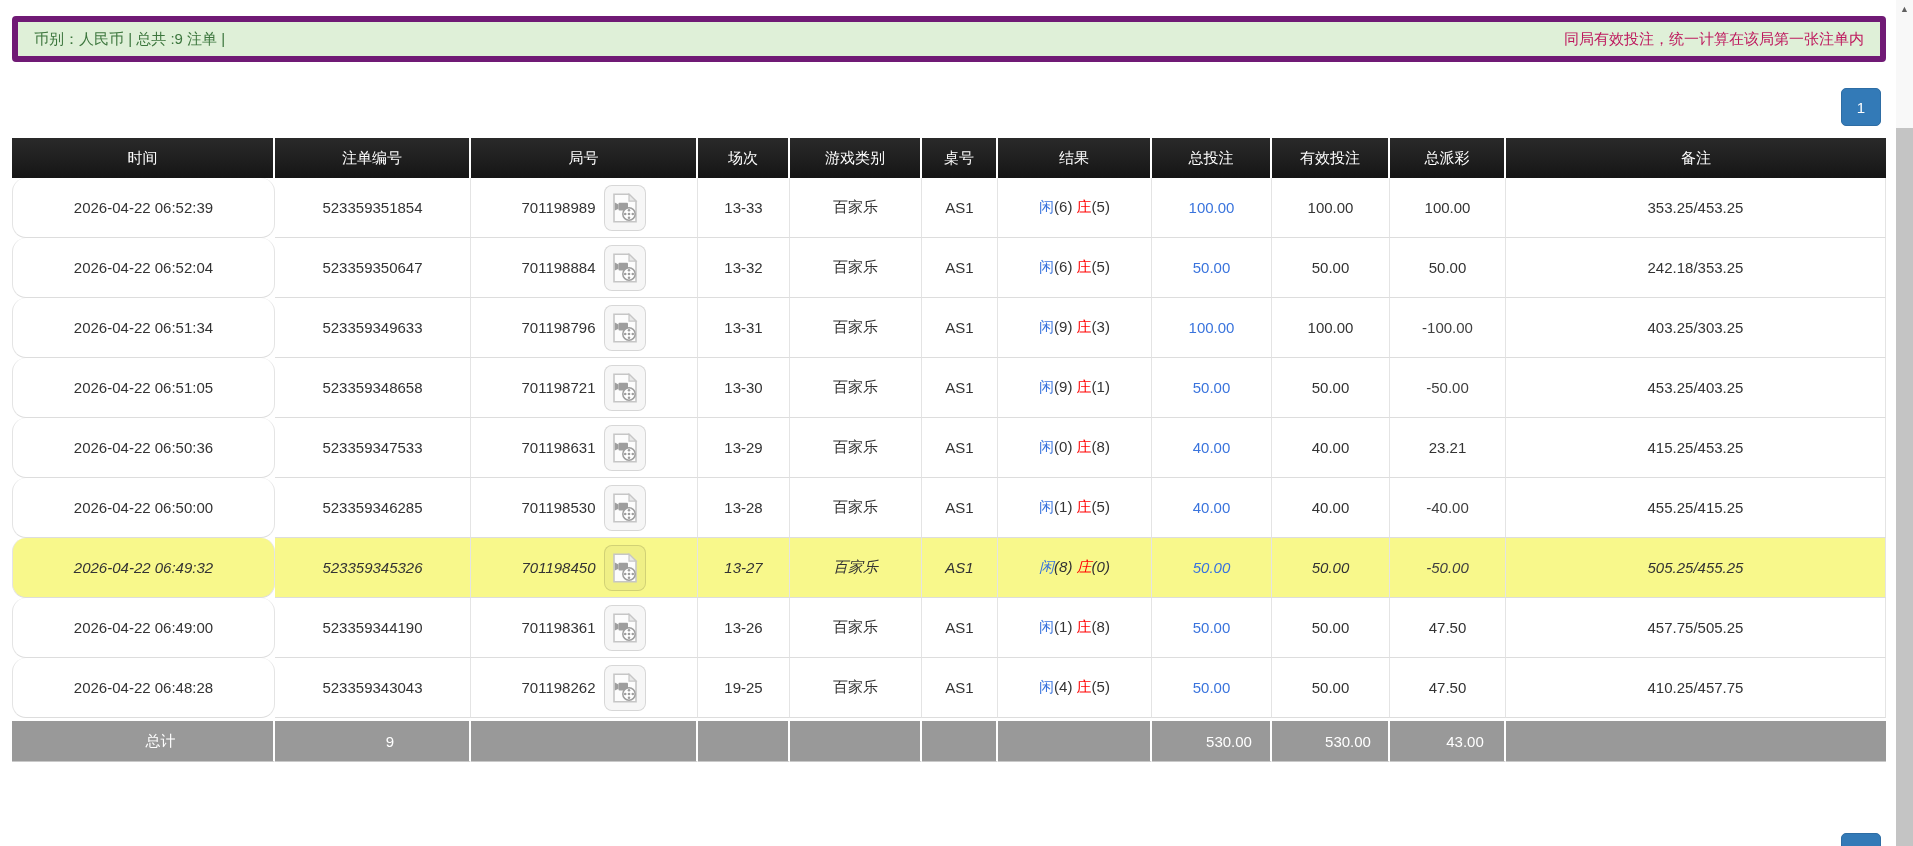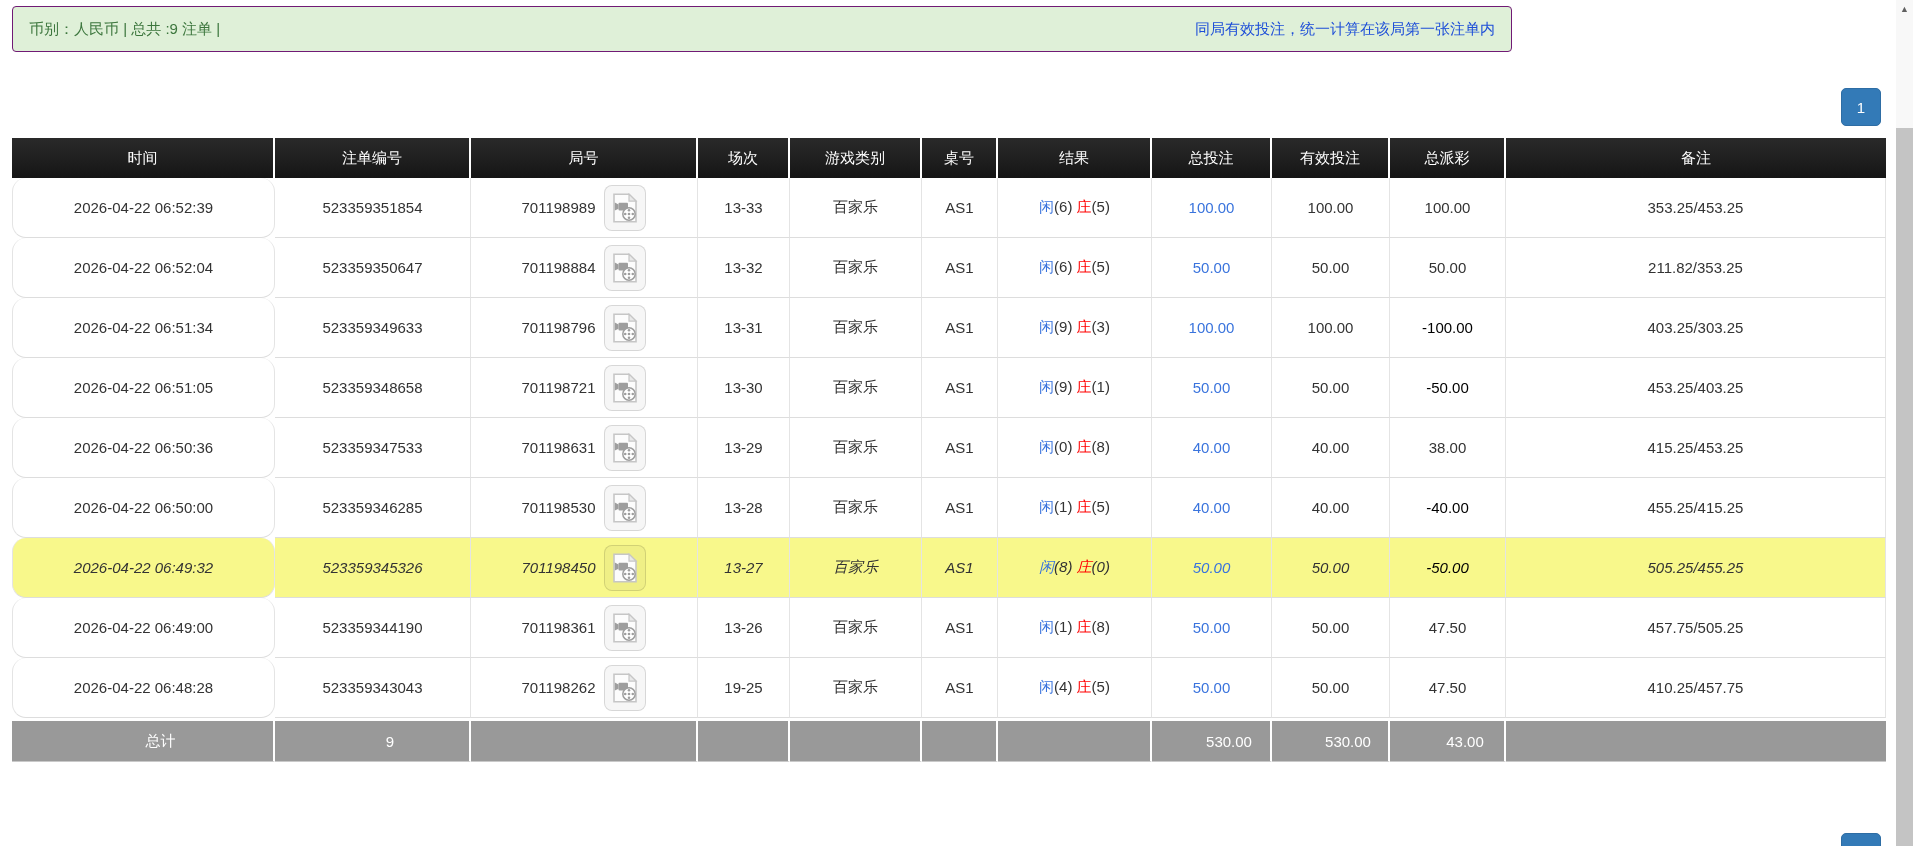--- a/index.html
+++ b/index.html
@@ -1,26 +1,26 @@
 <!DOCTYPE html>
 <html><head>
 <meta charset="utf-8">
 <style>
   * { box-sizing: border-box; margin: 0; padding: 0; }
   html, body { width: 1913px; height: 846px; overflow: hidden; background: #fff;
     font-family: "Liberation Sans", "DejaVu Sans", sans-serif; }
   .page { position: relative; width: 1913px; height: 846px; }
 
   
-  .alert-bar { position: absolute; left: 12px; top: 6px; width: 1500px; height: 46px;
-    background: #dff0d8; border: 1px solid #701a75; border-radius: 4px;
+  .alert-bar { position: absolute; left: 12px; top: 16px; width: 1874px; height: 46px;
+    background: #dff0d8; border: 6px solid #701a75; border-radius: 4px;
     display: flex; align-items: center; justify-content: space-between;
     padding: 0 16px; font-size: 15px; }
   .alert-left { color: #3c763d; }
-  .alert-right { color: #1d4ed8; }
+  .alert-right { color: #be185d; }
 
   
   .page-btn { position: absolute; left: 1841px; width: 40px; height: 38px;
     background: #337ab7; border: 1px solid #2e6da4; border-radius: 5px;
     color: #fff; font-size: 15px; display: flex; align-items: center; justify-content: center;
     cursor: pointer; }
   .page-btn.top { top: 88px; }
   .page-btn.bottom { top: 833px; }
 
   
@@ -31,21 +31,21 @@
   thead th:last-child { border-right: none; }
   tbody td { background: #fff; color: #333; height: 60px; text-align: center;
     vertical-align: middle; border-bottom: 1px solid #ddd; border-right: 1px solid #e4e4e4; }
   tbody td:first-child { border-left: 1px solid #e4e4e4; border-radius: 14px; }
   tbody td:last-child  { border-right: 1px solid #e4e4e4; }
   tbody tr.highlight td { background: #f8f88b; font-style: italic; }
 
   .blue  { color: #3a74dd; }
   .red   { color: #ff0000; }
   .link  { color: #3a74dd; cursor: pointer; }
-  td.neg { color: #000000; }
+  td.neg { color: #404040; }
 
   .round-wrap { display: inline-flex; align-items: center; justify-content: center; gap: 9px; }
   .video-btn { width: 42px; height: 46px; border: 1px solid rgba(0,0,0,0.13);
     background: rgba(0,0,0,0.035); border-radius: 8px; cursor: pointer;
     display: inline-flex; align-items: center; justify-content: center; }
   .video-btn svg { width: 26px; height: 30px; display: block; }
 
   
   tfoot td { background: #999; color: #fff; height: 44px; text-align: center;
     vertical-align: middle; border-right: 2px solid #fff; }
@@ -163,21 +163,21 @@
     <td>13-32</td>
     <td>百家乐</td>
     <td>AS1</td>
     <td>
       <span class="blue">闲</span><span>(6)</span>
       <span class="red">庄</span><span>(5)</span>
     </td>
     <td class="link">50.00</td>
     <td>50.00</td>
     <td>50.00</td>
-    <td>211.82/353.25</td>
+    <td>242.18/353.25</td>
   </tr>
 
   <tr>
     <td>2026-04-22 06:51:34</td>
     <td>523359349633</td>
     <td>
       <span class="round-wrap">
         <span>701198796</span>
         <button class="video-btn">
           <svg>
@@ -240,21 +240,21 @@
     </td>
     <td>13-29</td>
     <td>百家乐</td>
     <td>AS1</td>
     <td>
       <span class="blue">闲</span><span>(0)</span>
       <span class="red">庄</span><span>(8)</span>
     </td>
     <td class="link">40.00</td>
     <td>40.00</td>
-    <td>38.00</td>
+    <td>23.21</td>
     <td>415.25/453.25</td>
   </tr>
 
   <tr>
     <td>2026-04-22 06:50:00</td>
     <td>523359346285</td>
     <td>
       <span class="round-wrap">
         <span>701198530</span>
         <button class="video-btn">

